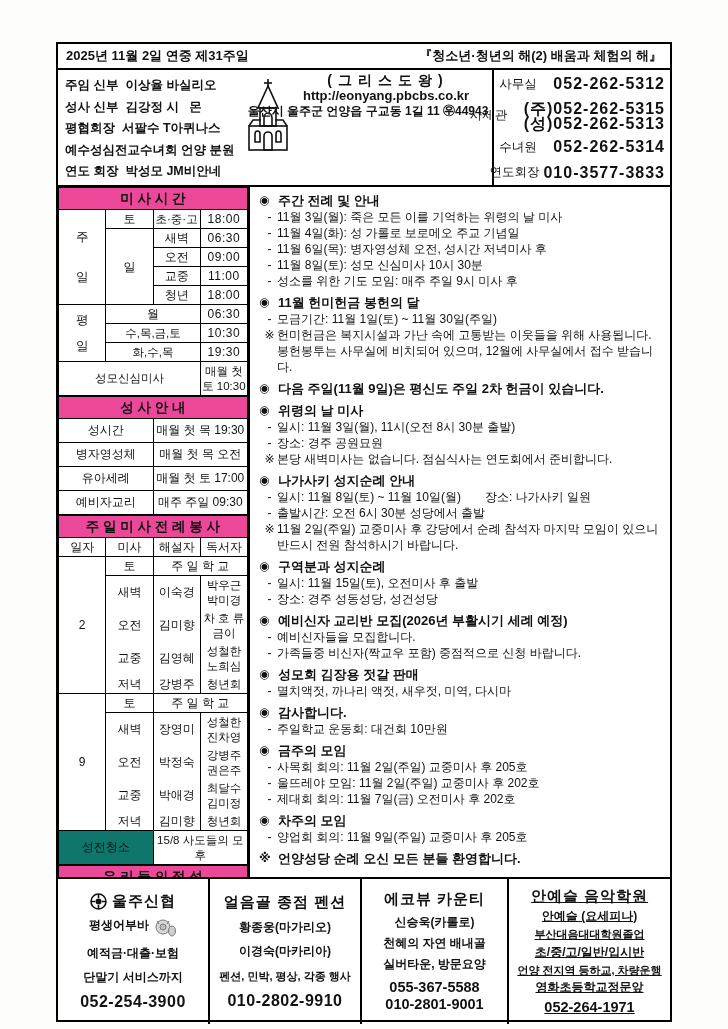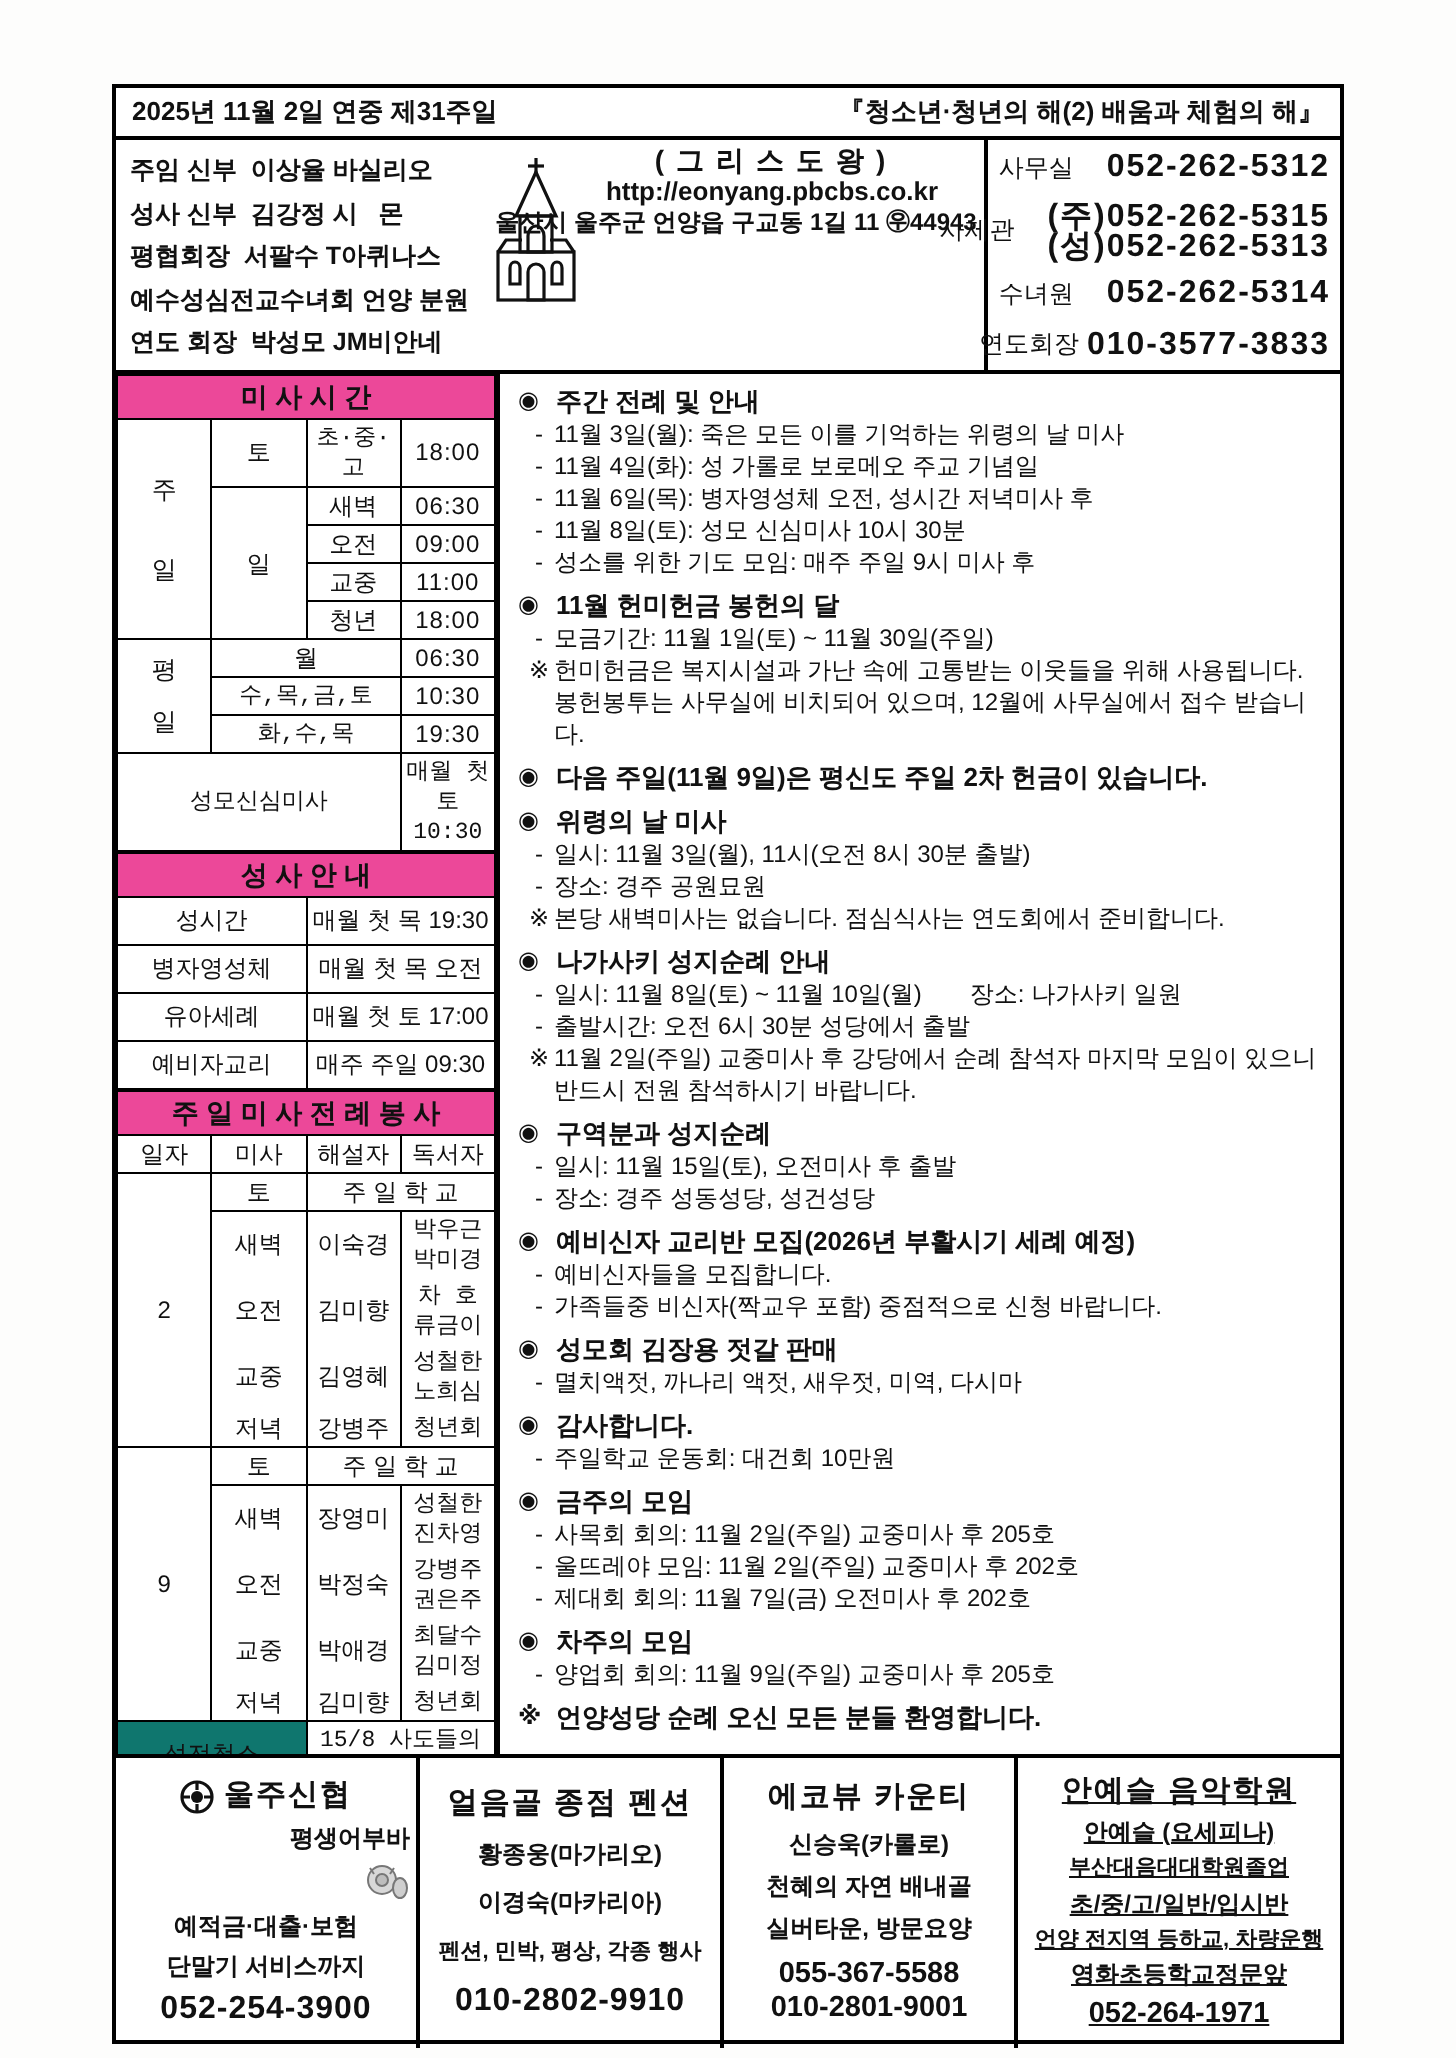--- a/index.html
+++ b/index.html
@@ -29,42 +29,42 @@
   .bodyrow { display:flex; height:690px; overflow:hidden; }
   .leftcol { width:192px; flex:none; border-right:2px solid #000; overflow:hidden; }
   table { width:100%; border-collapse:collapse; table-layout:fixed; }
   td { border:1px solid #000; text-align:center; font-size:12px; line-height:15px; padding:1.5px 1px; overflow:hidden; }
   .th { background:#ec4899; font-weight:bold; font-size:13.5px; padding:3px 0; }
   .vlab { white-space:pre-line; font-size:12.5px; }
   .lh-big { line-height:40px; } .lh-mid { line-height:26px; }
   .t-time { letter-spacing:0.5px; }
   .nb td { border-top:none; }
   .nbot td { border-bottom:none; }
-  .small { font-size:11.5px;font-family:Liberation Mono, monospace; }
+  .small { font-size:11.5px; }
 
   .rightcol { flex:1; padding:5px 6px 0 9px; overflow:hidden; }
   .sec { margin-bottom:5px; }
   .sec-title { display:flex; font-weight:bold; font-size:13px; line-height:17px; }
   .sec-title .bullet { width:19px; flex:none; font-size:12px; }
   .line { display:flex; font-size:12px; line-height:16px; padding-left:3px; }
   .line .m { width:15px; flex:none; text-align:center; }
   .line .t { flex:1; }
 
   
   .adsrow { display:flex; border-top:2px solid #000; height:147px; }
   .ad { border-right:2px solid #000; padding:5px 3px; text-align:center; display:flex; flex-direction:column; justify-content:space-evenly; overflow:hidden; }
   .ad:last-child { border-right:none; }
   .ad1 { width:152px; } .ad2 { width:152px; } .ad3 { width:147px; } .ad4 { flex:1;text-decoration:underline; }
   .ad-title { font-size:15px; font-weight:bold; letter-spacing:1px; line-height:18px; }
   .ad-line { font-size:12px; font-weight:bold; line-height:15px; }
   .ad-line-sm { font-size:11px; font-weight:bold; line-height:14px; }
   .ad-phone { font-size:16px; font-weight:bold; letter-spacing:0.5px; line-height:18px; }
   .ad-phone-sm { font-size:14.5px; font-weight:bold; line-height:17px; }
   .logo-row { display:flex; align-items:center; justify-content:center; gap:5px; }
-  .tag-row { display:flex; align-items:flex-end; justify-content:center; gap:4px;flex-direction:column; }
+  .tag-row { display:flex; align-items:flex-start; justify-content:center; gap:4px; }
 </style>
 </head>
 <body>
 
 <div class="sheet">
 <div class="frame">
 
   <div class="datebar">
     <span>2025년 11월 2일 연중 제31주일</span>
     <span>『청소년·청년의 해(2) 배움과 체험의 해』</span>

